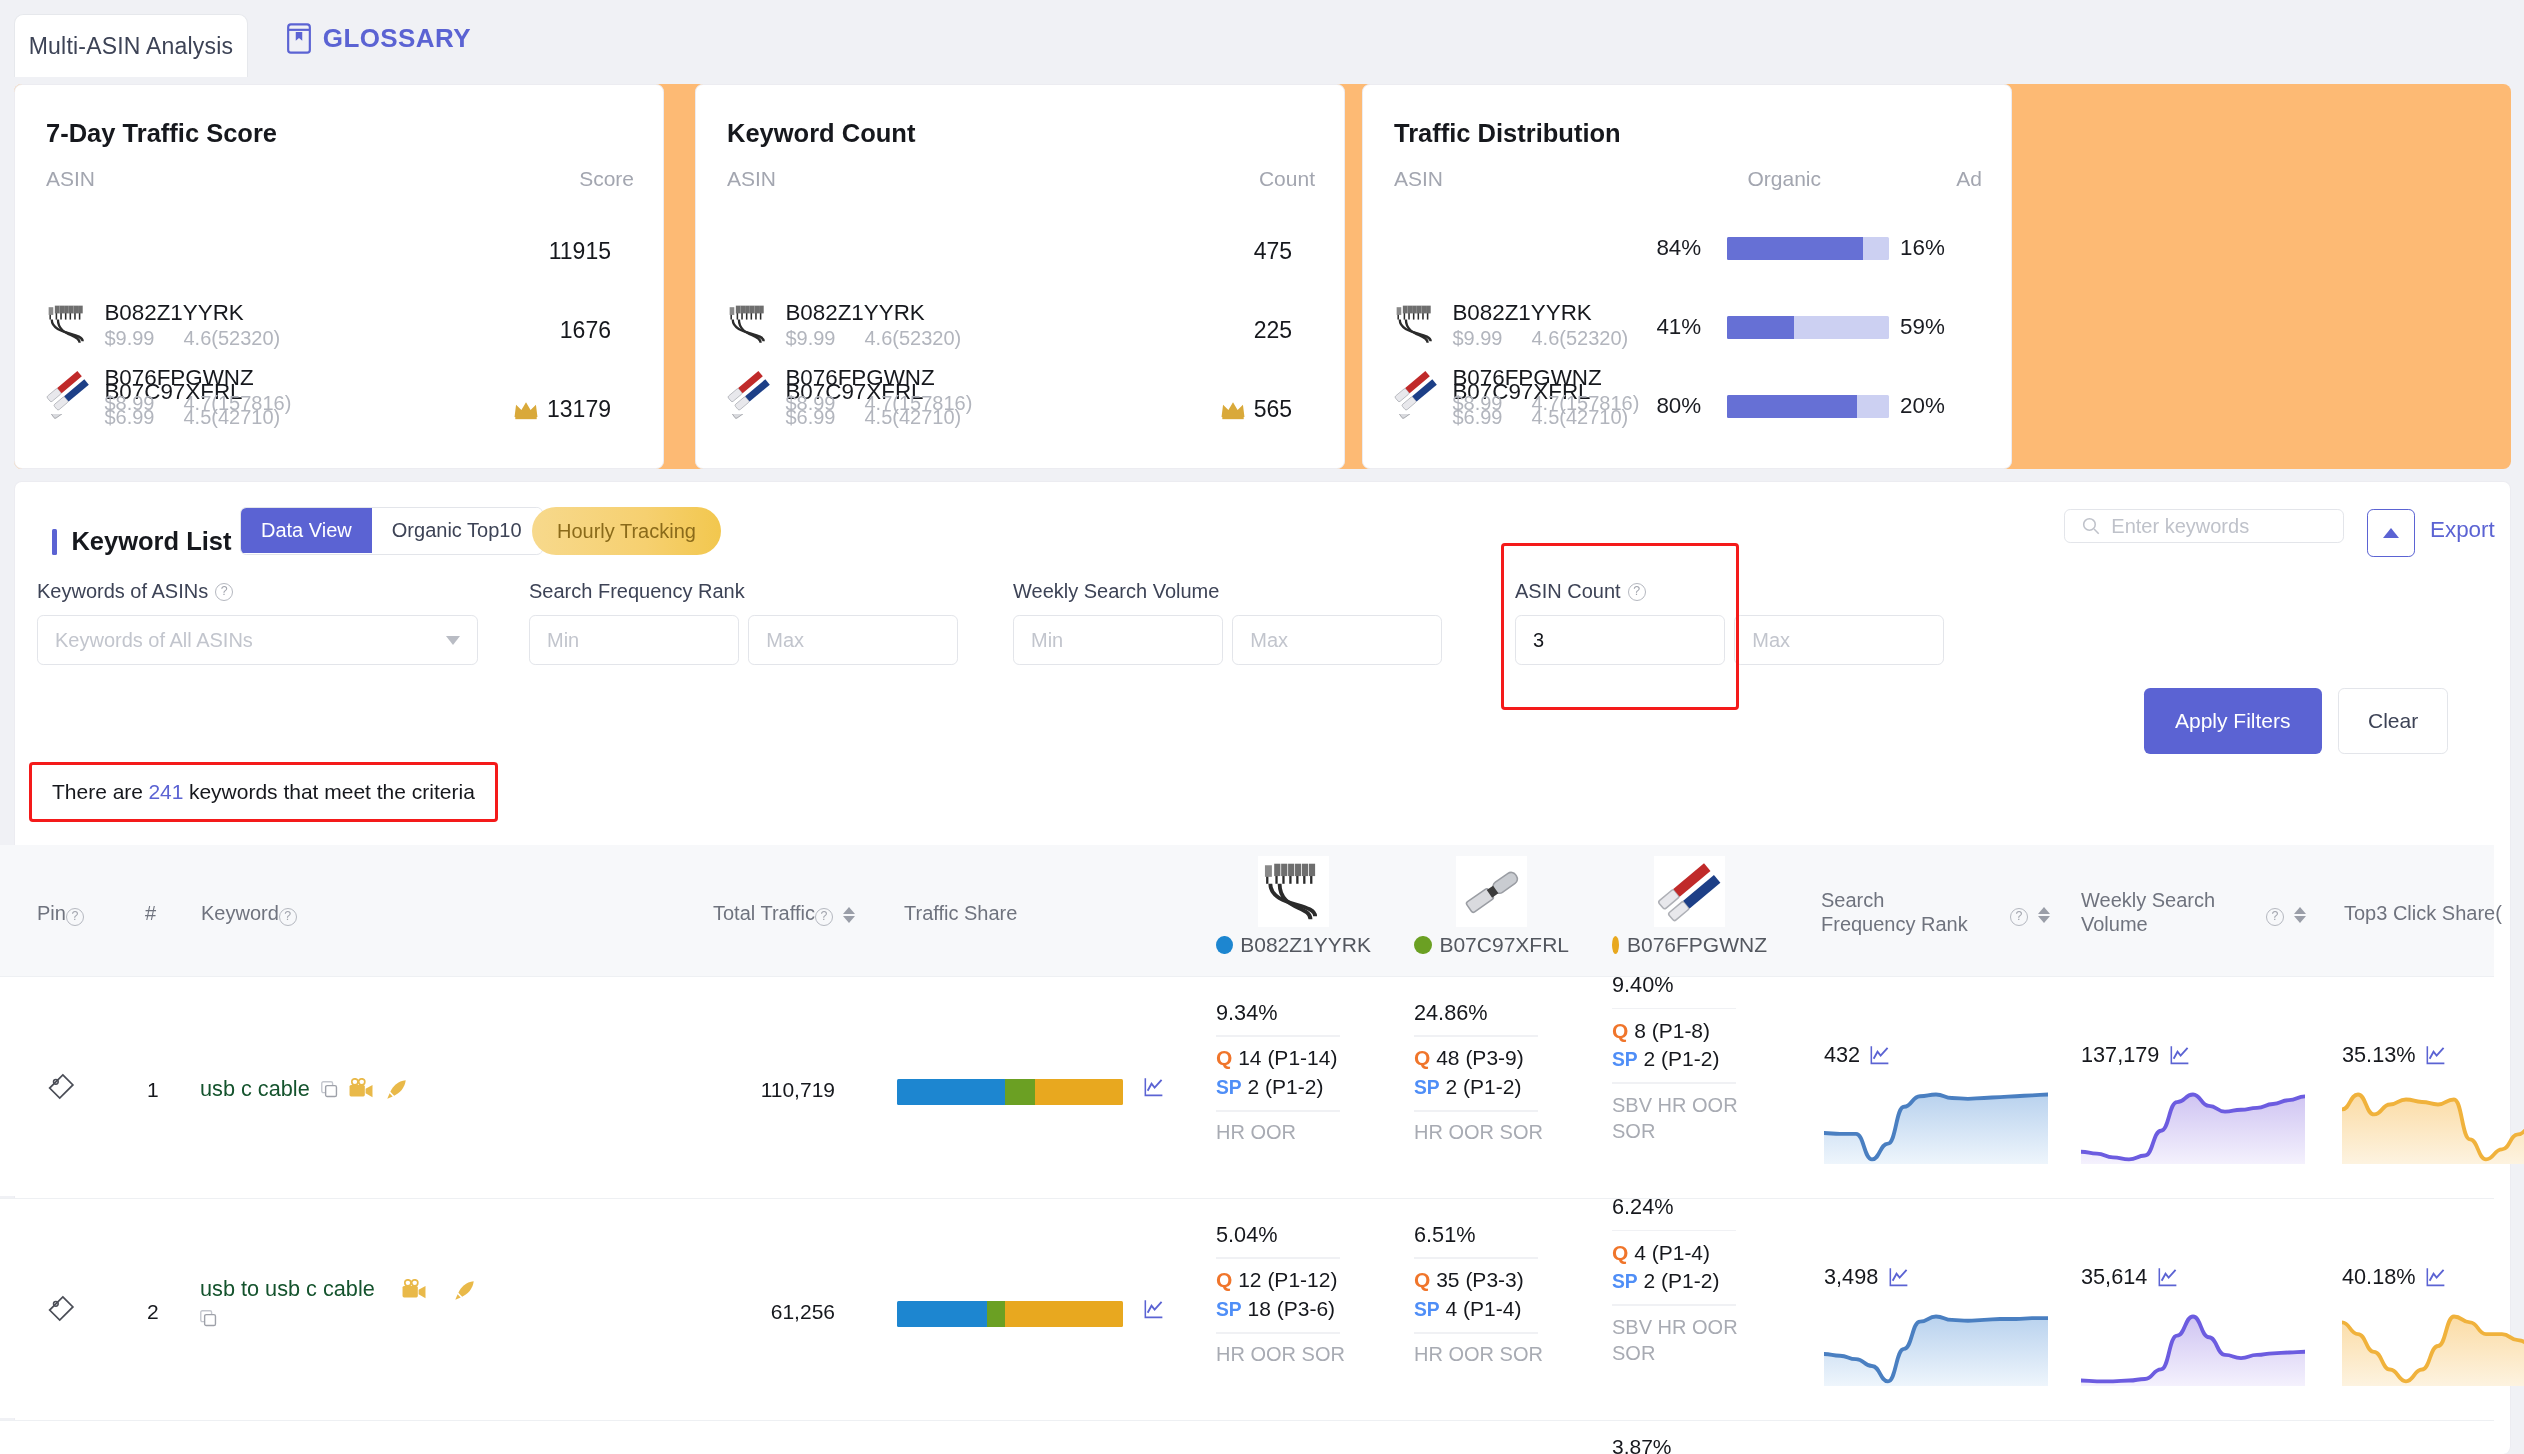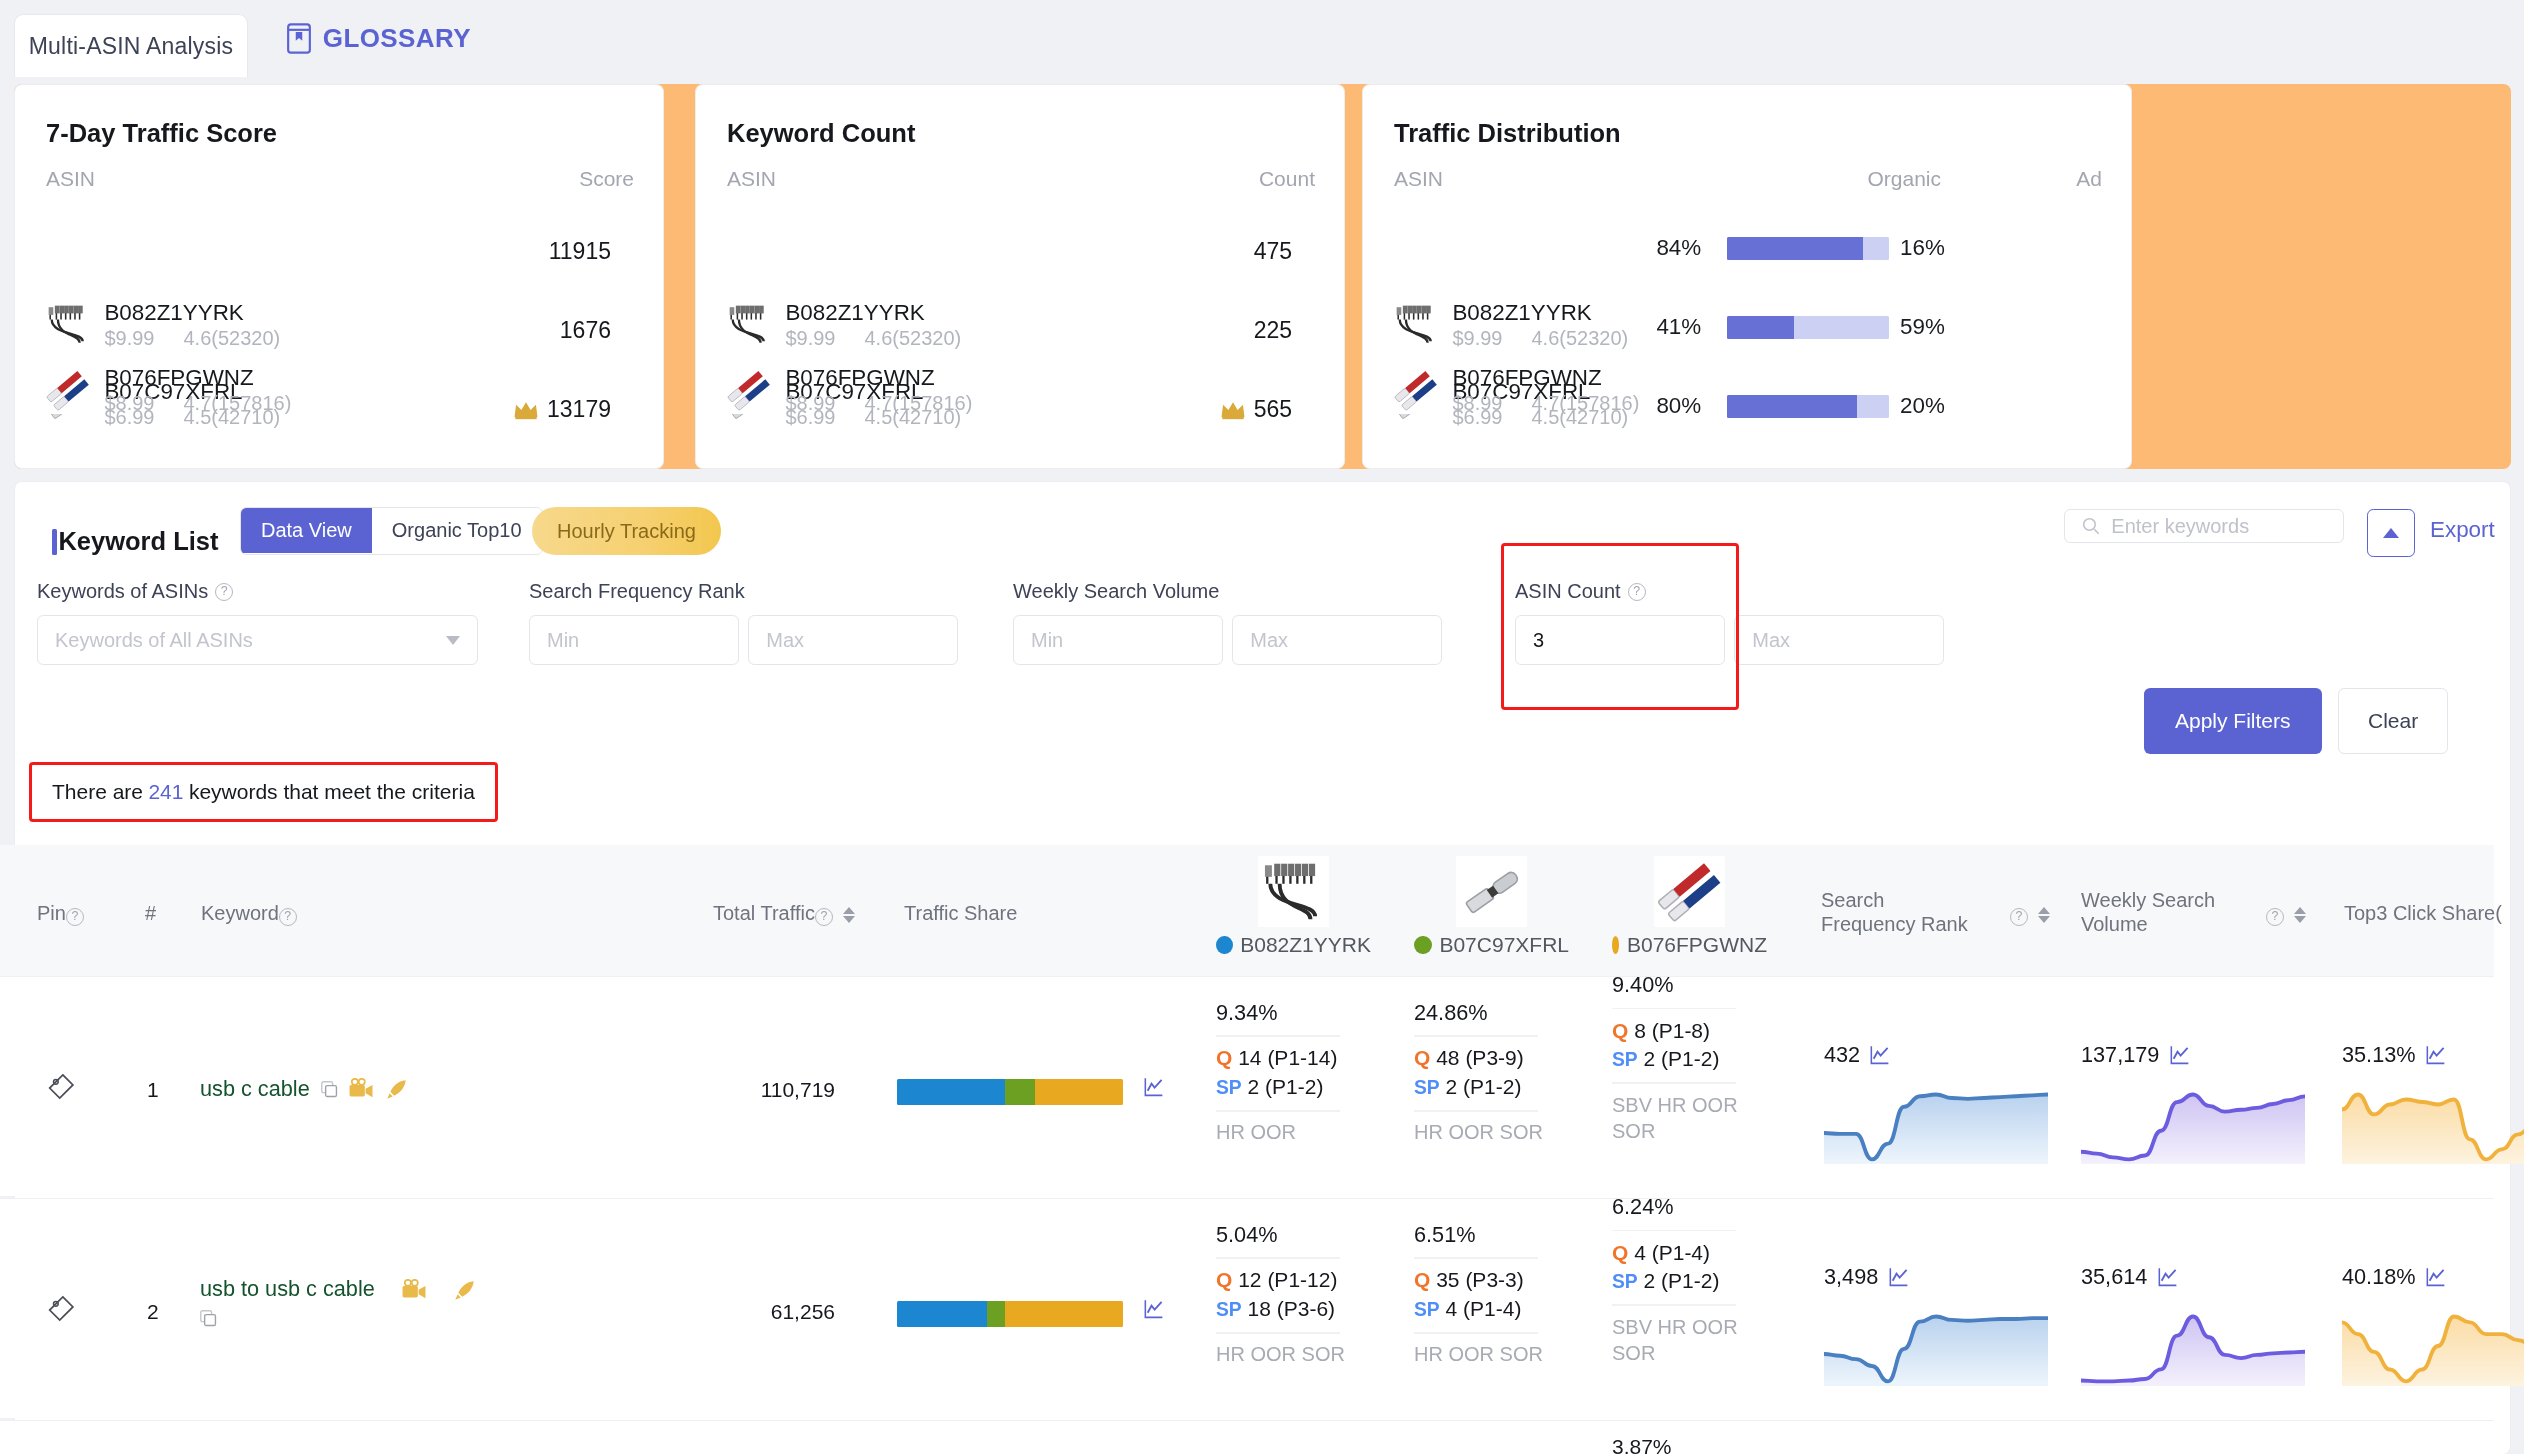--- a/index.html
+++ b/index.html
@@ -29,21 +29,21 @@
   }
   .glossary .bk { width: 26px; height: 31px; display:block; }
 
   
   .cards { position: absolute; left: 14px; top: 84px; width: 2497px; height: 385px;
            background:#fdba74; border-radius: 7.7px; }
   .card { position: absolute; top: 0; height: 385px; background: #fff;
           border: 1.5px solid #ececf1; border-radius: 7.7px; }
   .card.c1 { left: 0px;    width: 650px; }
   .card.c2 { left: 681px;  width: 650px; }
-  .card.c3 { left: 1348px; width: 770px; }
+  .card.c3 { left: 1348px; width: 650px; }
   .card h3 { position:absolute; left: 31px; top: 34px; font-size: 25.5px; color: #16181d; font-weight: bold; }
   .card .colh { position:absolute; top: 82px; font-size: 21px; color: #a3a6b0; }
   .card .colh.l { left: 31px; }
   .card .colh.r { right: 29px; }
   .card .colh.mid { right: 190px; }
 
   .prow { position: absolute; left: 29px; width: 596px; height: 71px; display: flex; align-items: center; }
   .prow.r1 { top: 130px; } .prow.r2 { top: 209px; } .prow.r3 { top: 288px; }
   .thumb { width: 48px; height: 48px; flex: 0 0 48px; position: relative; overflow: hidden; }
   .pinfo { margin-left: 12.4px; }
@@ -56,21 +56,21 @@
   
   .dist { position: absolute; right: 28px; top: 20px; display: flex; align-items: center; gap: 10.8px; }
   .dist .pc { font-size: 22.4px; color: #1a1c22; min-width: 60px; }
   .dist .pc.rgt { text-align: left; }
   .bar { width: 162px; height: 23px; background: #ccd0f2; border-radius: 1.5px; overflow: hidden; }
   .bar > i { display:block; height: 100%; background: #6670d5; }
 
   
   .panel { position: absolute; left: 14px; top: 481px; width: 2497px; height: 973px;
            background: #fff; border-radius: 7.7px; border: 1.5px solid #ececf1; border-bottom:none; }
-  .kl-title { position: absolute; left: 37px; top: 45px; display: flex; align-items: center; gap: 1px; }
+  .kl-title { position: absolute; left: 37px; top: 45px; display: flex; align-items: center; gap: 14px; }
   .kl-title .accent { width: 5.4px; height: 26px; background: #5b63d3; border-radius: 1.5px; }
   .kl-title .txt { font-size: 25.5px; color: #16181d; font-weight: bold; }
 
   .segbtns { position: absolute; left: 240px; top: 507px; display: flex;
              border: 1.5px solid #e3e5ea; border-radius: 6.2px; overflow: hidden; height: 48px; }
   .seg { padding: 0 20px; height: 45px; display: flex; align-items: center; font-size: 20px; color: #3d4356; background: #fff; }
   .seg.on { background: #5b63d3; color: #fff; }
   .hourly { position: absolute; left: 532px; top: 507px; height: 48px; padding: 0 25px;
             display: flex; align-items: center; border-radius: 24px; font-size: 20px; color: #8a6a1a;
             background: linear-gradient(90deg,#f7d98c 0%, #f6d070 60%, #f2c74e 100%); }

